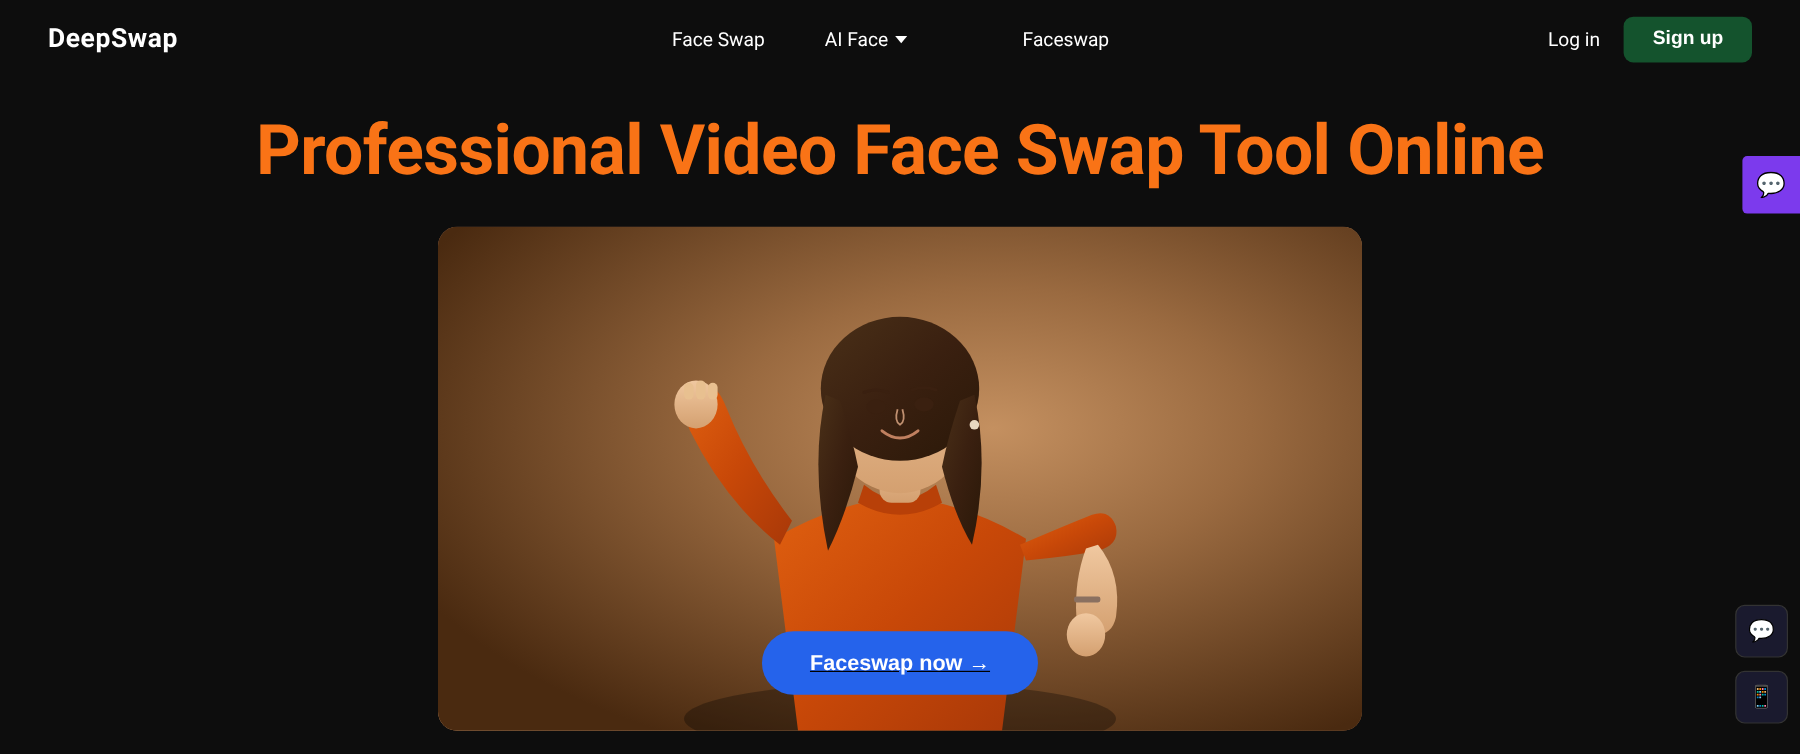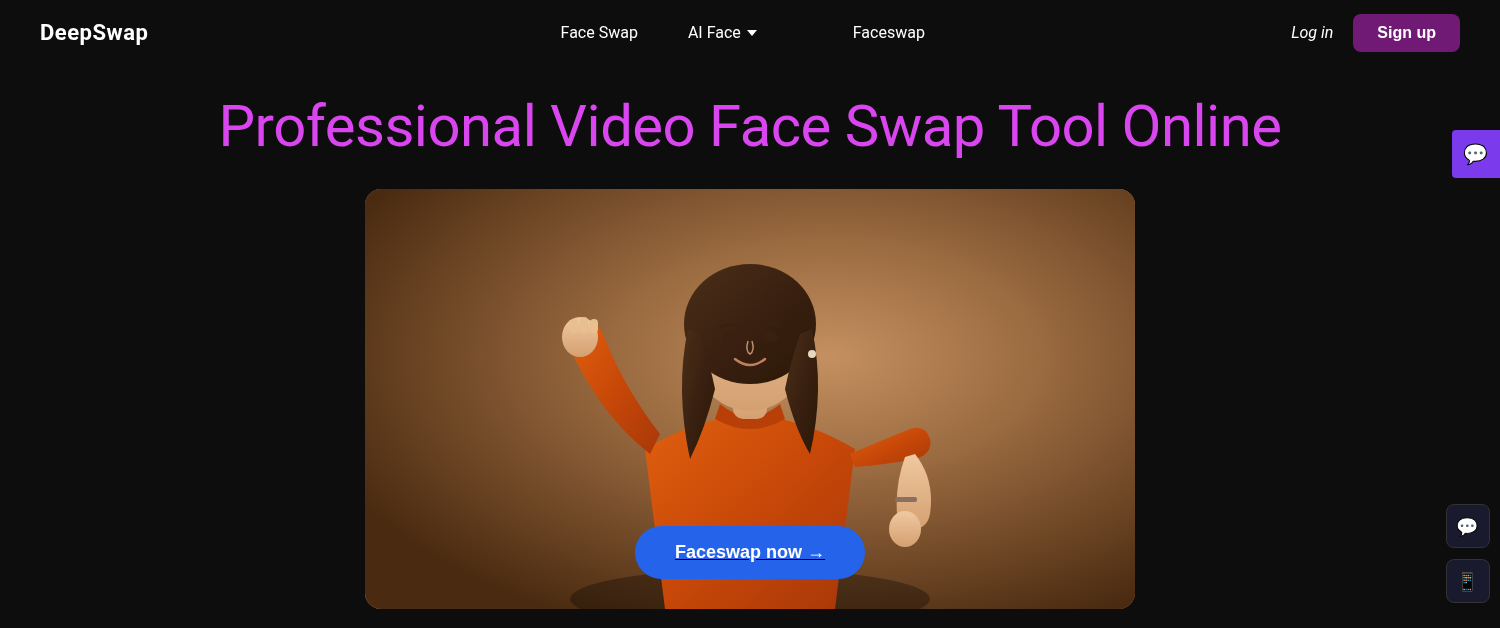--- a/index.html
+++ b/index.html
@@ -80,48 +80,47 @@
       align-items: center;
       gap: 20px;
     }
 
     .login-link {
       color: #ffffff;
       font-size: 16px;
       font-weight: 400;
       cursor: pointer;
       text-decoration: none;
-      font-style: italic;
     }
 
     .signup-button {
-      background-color: #701a75;
+      background-color: #14532d;
       color: #ffffff;
       font-size: 16px;
       font-weight: 600;
       padding: 10px 24px;
       border-radius: 8px;
       border: none;
       cursor: pointer;
     }
 
     
     .main-content {
       width: 100%;
       display: flex;
       flex-direction: column;
       align-items: center;
       padding-top: 30px;
       position: relative;
     }
 
     .hero-title {
-      color: #d946ef;
+      color: #f97316;
       font-size: 58px;
-      font-weight: 400;
+      font-weight: 700;
       text-align: right;
       line-height: 1.1;
       margin-bottom: 30px;
       letter-spacing: -0.5px;
     }
 
     
     .video-container {
       width: 770px;
       height: 420px;

